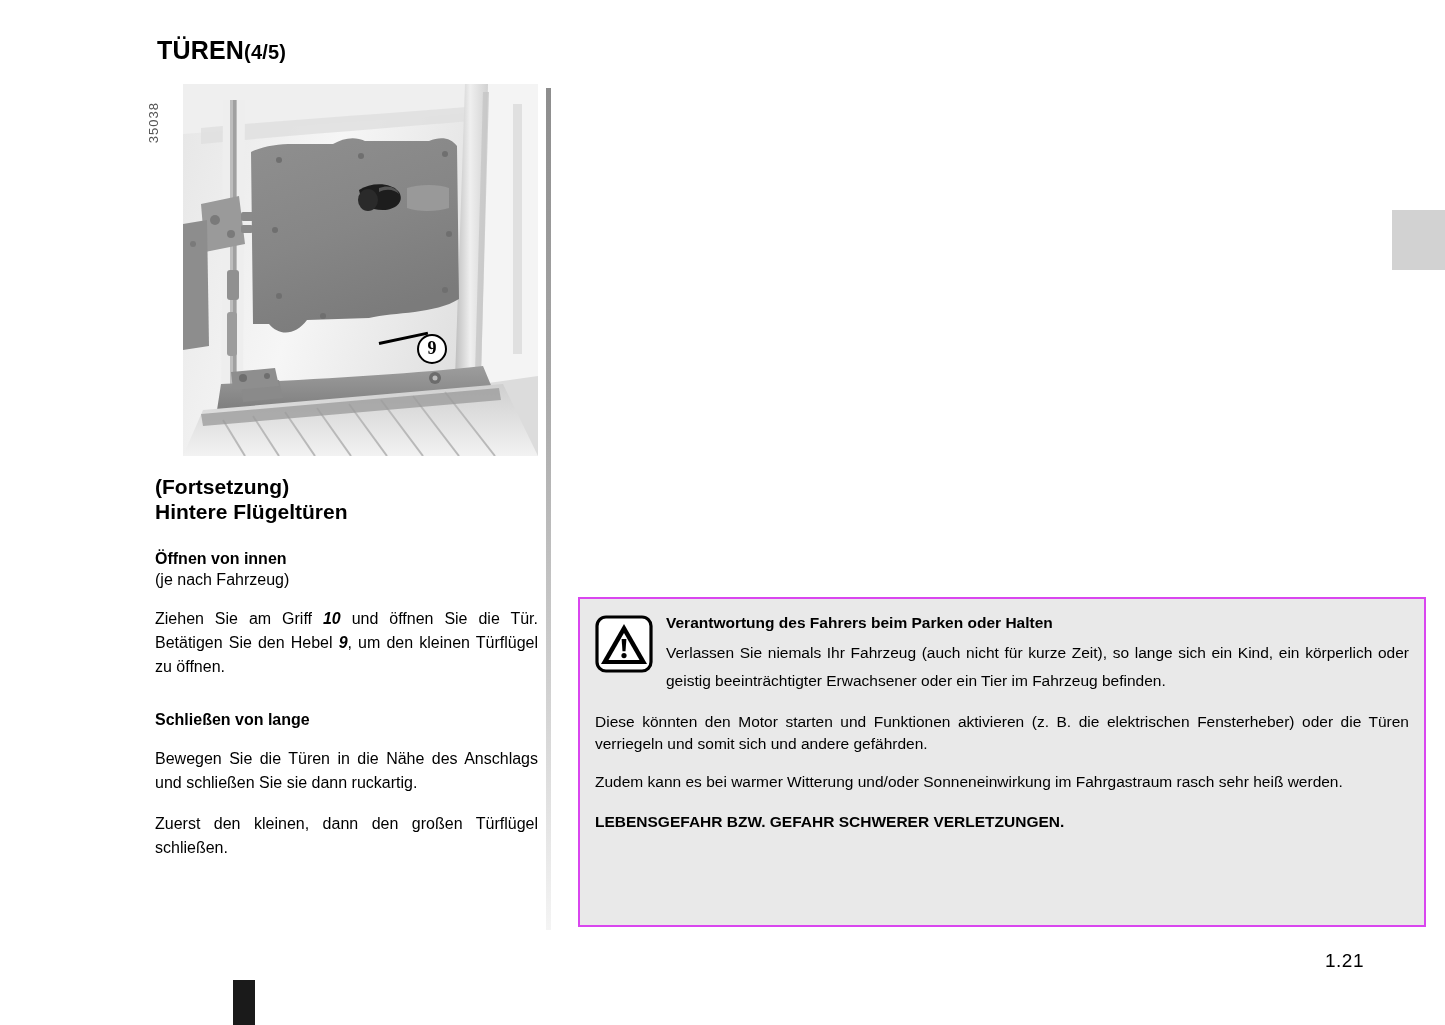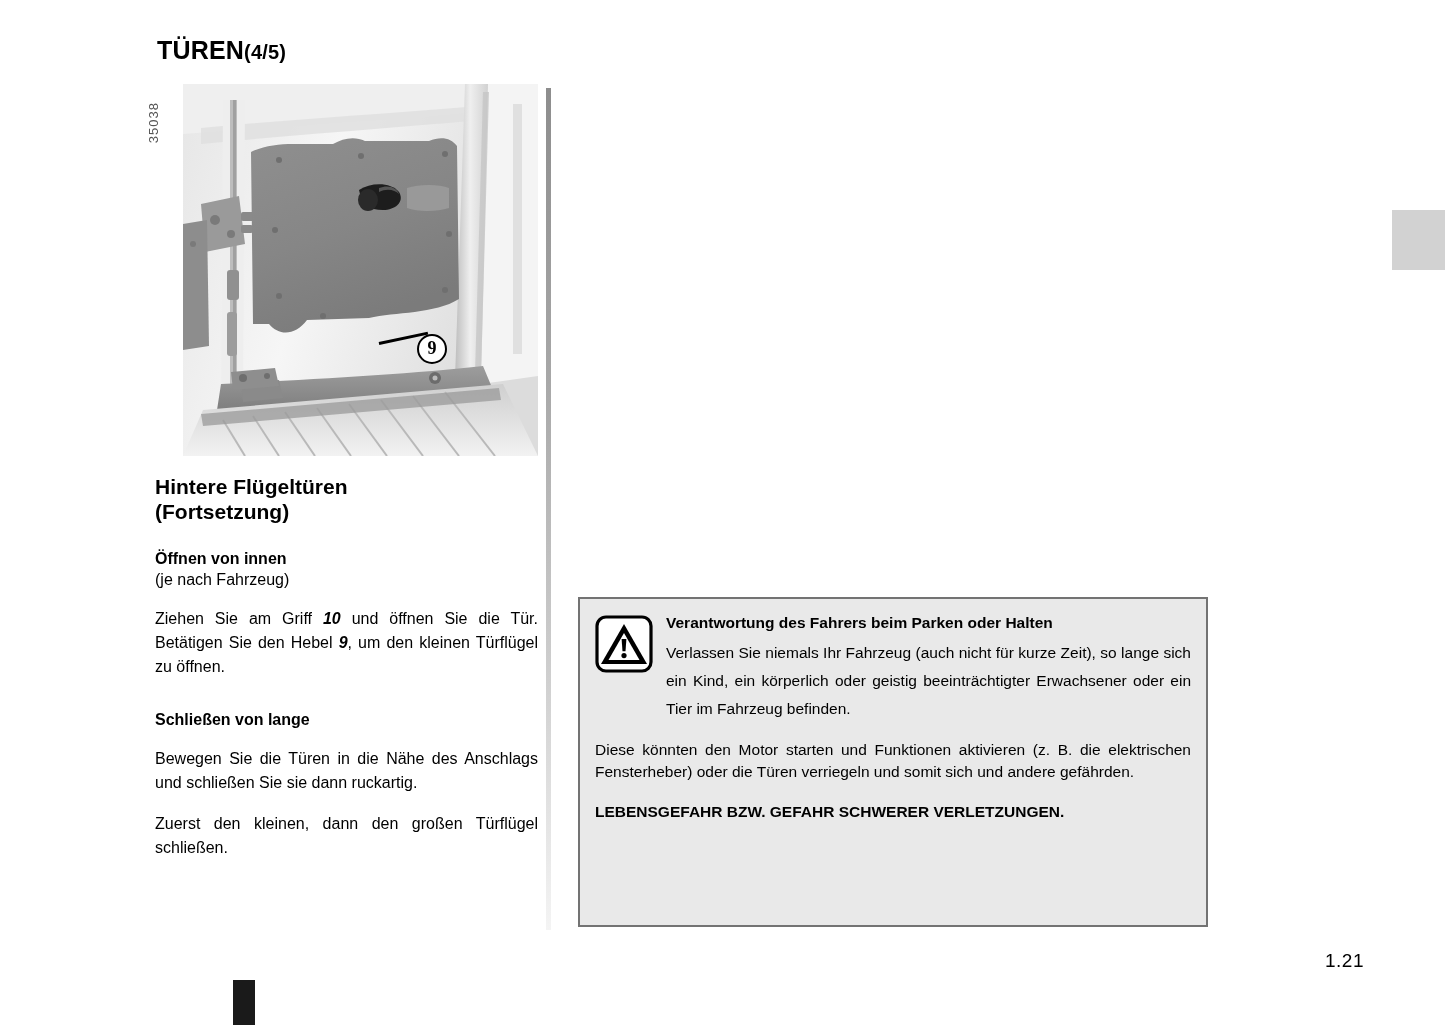--- a/index.html
+++ b/index.html
@@ -138,24 +138,24 @@
     width: 5px;
     height: 842px;
     background: linear-gradient(to bottom, #8d8d8d 0%, #a8a8a8 35%, #cfcfcf 70%, #f4f4f4 100%);
   }
 
   
   .warn-box {
     position: absolute;
     left: 578px;
     top: 597px;
-    width: 630px;
+    width: 848px;
     height: 330px;
     box-sizing: border-box;
-    border: 2px solid #737373;
+    border: 2px solid #d946ef;
     background: #e9e9e9;
     padding: 14px 15px 10px 15px;
   }
   .warn-head-row {
     display: flex;
     align-items: flex-start;
     gap: 13px;
   }
   .warn-icon {
     flex: 0 0 auto;
@@ -329,22 +329,22 @@
       </svg>
 
       <div class="leader l9"></div>
 
       <div class="callout c9">9</div>
 
     </div>
   </div>
 
   <div class="h-main">
+    <div>(Fortsetzung)</div>
     <div>Hintere Flügeltüren</div>
-    <div>(Fortsetzung)</div>
   </div>
 
   <div class="h-sub">Öffnen von innen</div>
   <div class="p-plain">(je nach Fahrzeug)</div>
 
   <p class="p-just"><span>Ziehen Sie am Griff </span><i>10</i><span> und öffnen Sie die Tür. Betätigen Sie den Hebel </span><i>9</i><span>, um den kleinen Türflügel zu öffnen.</span></p>
 
   <div class="h-sub-2">Schließen von lange</div>
 
   <p class="p-just">Bewegen Sie die Türen in die Nähe des Anschlags und schließen Sie sie dann ruckartig.</p>
@@ -361,18 +361,19 @@
       <path d="M29 18 L44.5 45 L13.5 45 Z" fill="#ffffff"></path>
       <path d="M26.6 24 H31.4 L30.5 36.2 H27.5 Z" fill="#000000"></path>
       <circle cx="29" cy="40.6" r="2.6" fill="#000000"></circle>
     </svg>
     <div class="warn-texts">
       <div class="warn-title">Verantwortung des Fahrers beim Parken oder Halten</div>
       <div class="warn-lead">Verlassen Sie niemals Ihr Fahrzeug (auch nicht für kurze Zeit), so lange sich ein Kind, ein körperlich oder geistig beeinträchtigter Erwachsener oder ein Tier im Fahrzeug befinden.</div>
     </div>
   </div>
   <p class="warn-p">Diese könnten den Motor starten und Funktionen aktivieren (z. B. die elektrischen Fensterheber) oder die Türen verriegeln und somit sich und andere gefährden.</p>
+  <p class="warn-p">Zudem kann es bei warmer Witterung und/oder Sonneneinwirkung im Fahrgastraum rasch sehr heiß werden.</p>
   <p class="warn-bold">LEBENSGEFAHR BZW. GEFAHR SCHWERER VERLETZUNGEN.</p>
 </div>
 
 <div class="page-number">1.21</div>
 <div class="right-tab"></div>
 <div class="bottom-mark"></div>
 
 </body></html>

